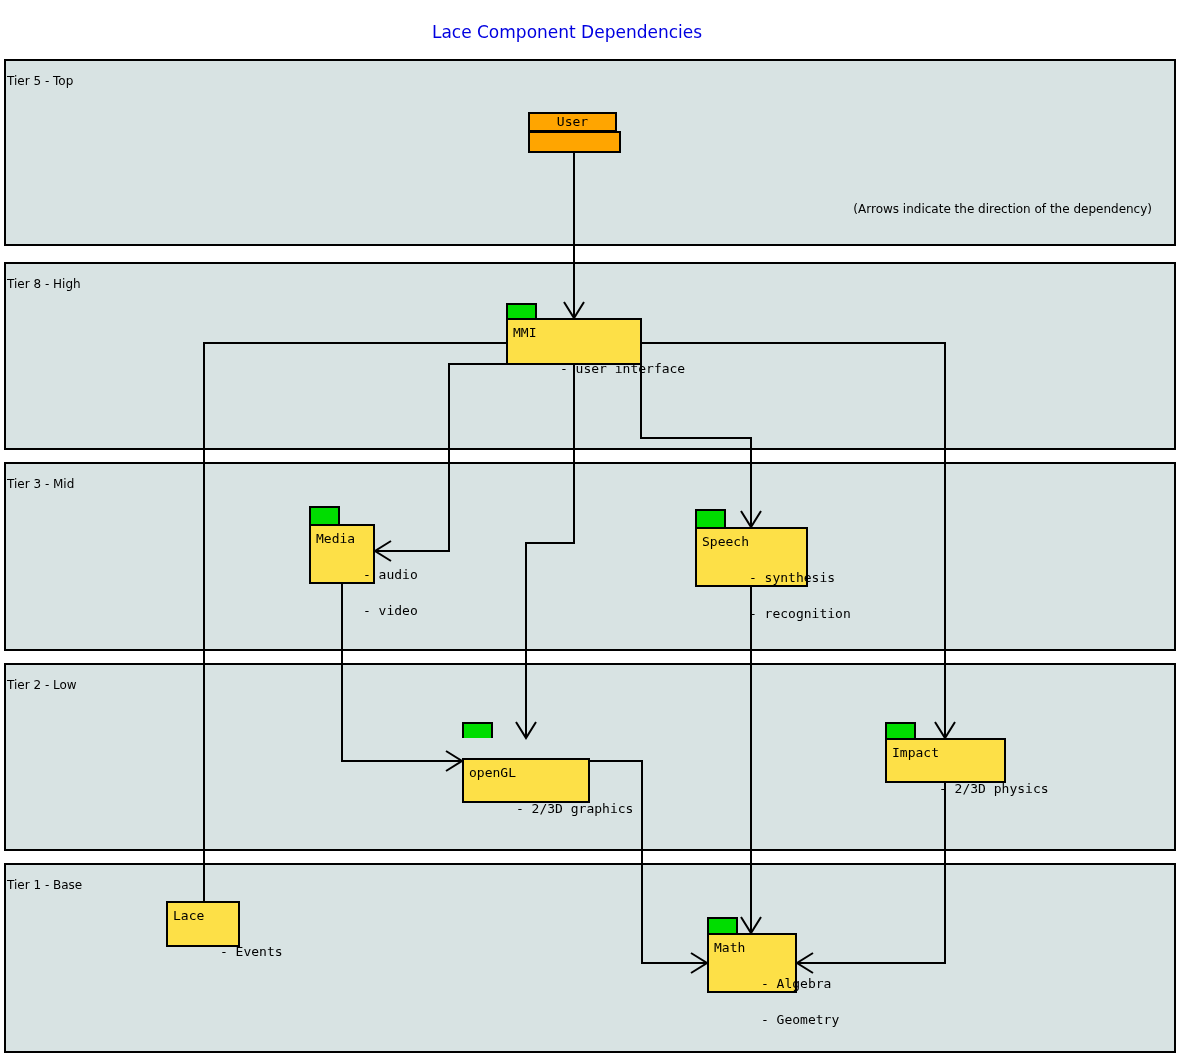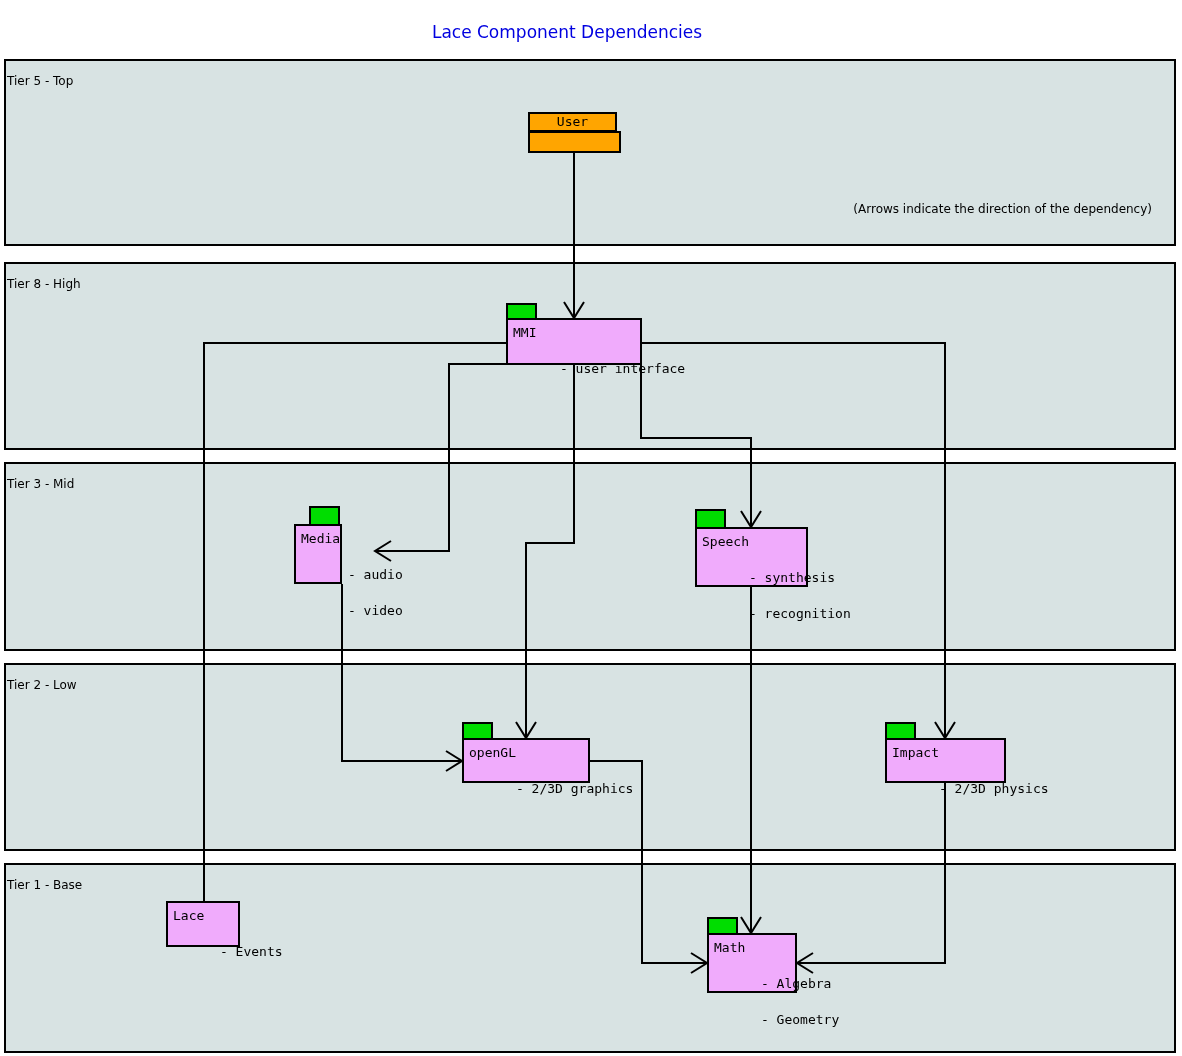--- a/index.html
+++ b/index.html
@@ -9,21 +9,21 @@
          font-size:17px;color:#0000e0;}
   .note{position:absolute;top:202px;right:30px;font-size:12px;color:#000;}
   .tier{position:absolute;left:4px;width:1172px;background:#d8e3e3;border:2px solid #000;
         box-sizing:border-box;}
   .tier-label{position:absolute;left:1px;top:13px;font-size:12px;color:#000;}
   .edges{position:absolute;left:0;top:0;width:1182px;height:1056px;pointer-events:none;z-index:2;}
   .edges path{stroke:#000;stroke-width:2;fill:none;}
   .folder{position:absolute;z-index:3;}
   .ftab{position:absolute;background:#00dd00;border:2px solid #000;border-bottom:none;
         box-sizing:border-box;width:31px;}
-  .fbody{position:absolute;background:#f0abfc;border:2px solid #000;box-sizing:border-box;
+  .fbody{position:absolute;background:#fde047;border:2px solid #000;box-sizing:border-box;
          font-family:"DejaVu Sans Mono",monospace;font-size:13px;line-height:18px;
          padding:4px 5px 4px 5px;white-space:pre;}
   .applet-top{position:absolute;left:528px;top:112px;width:89px;height:20px;background:#ffa500;
               border:2px solid #000;box-sizing:border-box;z-index:3;
               font-family:"DejaVu Sans Mono",monospace;font-size:13px;line-height:16px;text-align:center;}
   .applet-bottom{position:absolute;left:528px;top:131px;width:93px;height:22px;background:#ffa500;
               border:2px solid #000;box-sizing:border-box;z-index:3;}
 </style>
 </head>
 <body>
@@ -69,35 +69,35 @@
   </div>
 
   <div class="folder">
     <div class="ftab" style="left:506px;top:303px;height:15px;"></div>
     <div class="fbody" style="left:506px;top:318px;width:136px;height:47px;"><span>MMI</span><br>
       <span>- user interface</span></div>
   </div>
 
   <div class="folder">
     <div class="ftab" style="left:309px;top:506px;height:18px;"></div>
-    <div class="fbody" style="left:294px;top:524px;width:48px;height:60px;"><span>Media</span><br>
+    <div class="fbody" style="left:309px;top:524px;width:66px;height:60px;"><span>Media</span><br>
       <span>- audio</span><br>
       <span>- video</span></div>
   </div>
 
   <div class="folder">
     <div class="ftab" style="left:695px;top:509px;height:18px;"></div>
     <div class="fbody" style="left:695px;top:527px;width:113px;height:60px;"><span>Speech</span><br>
       <span>- synthesis</span><br>
       <span>- recognition</span></div>
   </div>
 
   <div class="folder">
     <div class="ftab" style="left:462px;top:722px;height:16px;"></div>
-    <div class="fbody" style="left:462px;top:738px;width:128px;height:45px;"><span>openGL</span><br>
+    <div class="fbody" style="left:462px;top:758px;width:128px;height:45px;"><span>openGL</span><br>
       <span>- 2/3D graphics</span></div>
   </div>
 
   <div class="folder">
     <div class="ftab" style="left:885px;top:722px;height:16px;"></div>
     <div class="fbody" style="left:885px;top:738px;width:121px;height:45px;"><span>Impact</span><br>
       <span>- 2/3D physics</span></div>
   </div>
 
   <div class="folder">

